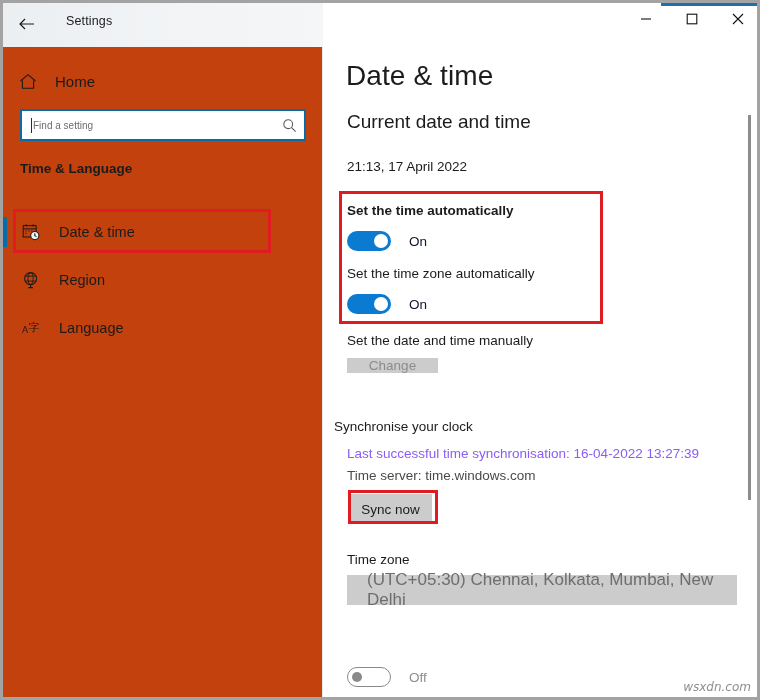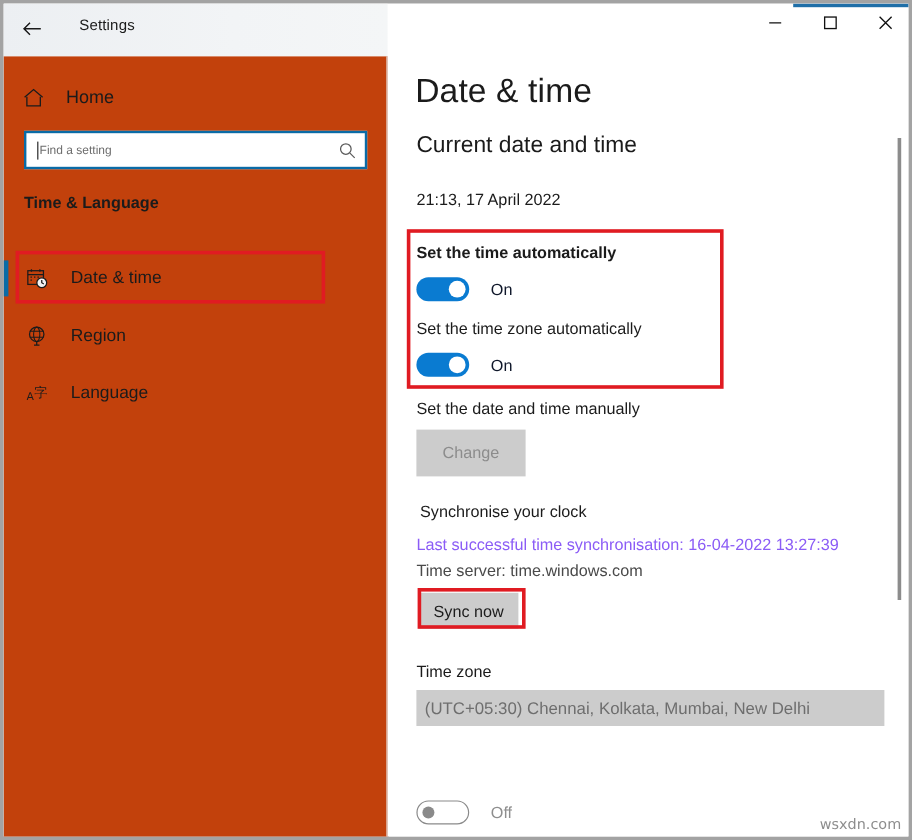--- a/index.html
+++ b/index.html
@@ -289,24 +289,24 @@
   .btn.normal {
     background: #cccccc;
     color: #1b1b1b;
   }
 
   .combobox {
     position: absolute;
     box-sizing: border-box;
     background: #cccccc;
     color: #6e6e6e;
-    font-size: 14px;
-    display: flex;
-    align-items: center;
-    padding-left: 7px;
+    font-size: 17px;
+    display: flex;
+    align-items: center;
+    padding-left: 20px;
   }
 
   
   .redbox {
     position: absolute;
     border: 3px solid #e01b22;
     box-sizing: border-box;
     pointer-events: none;
   }
 
@@ -328,20 +328,21 @@
     background: #8c8c8c;
   }
 
   .watermark {
     position: absolute;
     right: 6px;
     bottom: 3px;
     font-size: 12px;
     color: #8d8d8d;
     font-family: "DejaVu Sans", sans-serif;
+    font-style: italic;
   }
 </style>
 </head>
 <body>
 
 <div id="app">
 
   <div class="titlebar">
     <div class="titlebar-left"></div>
     <div class="accent-strip"></div>
@@ -456,23 +457,23 @@
 
     <div class="lbl" style="top:219px; left:23px;">Set the time zone automatically</div>
     <div class="toggle-row" style="top:247px; left:23px;">
       <span class="toggle on">
         <span class="knob"></span>
       </span>
       <span class="toggle-state">On</span>
     </div>
 
     <div class="lbl" style="top:286px; left:23px;">Set the date and time manually</div>
-    <div class="btn disabled" style="top:311px; left:23px; width:91px; height:39px;">Change</div>
-
-    <div class="lbl" style="top:372px; left:26px;">Synchronise your clock</div>
+    <div class="btn disabled" style="top:311px; left:23px; width:91px; height:15px;">Change</div>
+
+    <div class="lbl" style="top:372px; left:10px;">Synchronise your clock</div>
     <div class="lbl" style="top:399px; left:23px; color:#8b5cf6;">Last successful time synchronisation: 16-04-2022 13:27:39</div>
     <div class="lbl" style="top:421px; left:23px; color:#4a4a4a;">Time server: time.windows.com</div>
     <div class="btn normal" style="top:447px; left:25px; width:83px; height:30px;">Sync now</div>
 
     <div class="lbl" style="top:505px; left:23px;">Time zone</div>
     <div class="combobox" style="top:528px; left:23px; width:390px; height:30px;">(UTC+05:30) Chennai, Kolkata, Mumbai, New Delhi</div>
 
     <div class="toggle-row" style="top:620px; left:23px;">
       <span class="toggle off">
         <span class="knob"></span>

